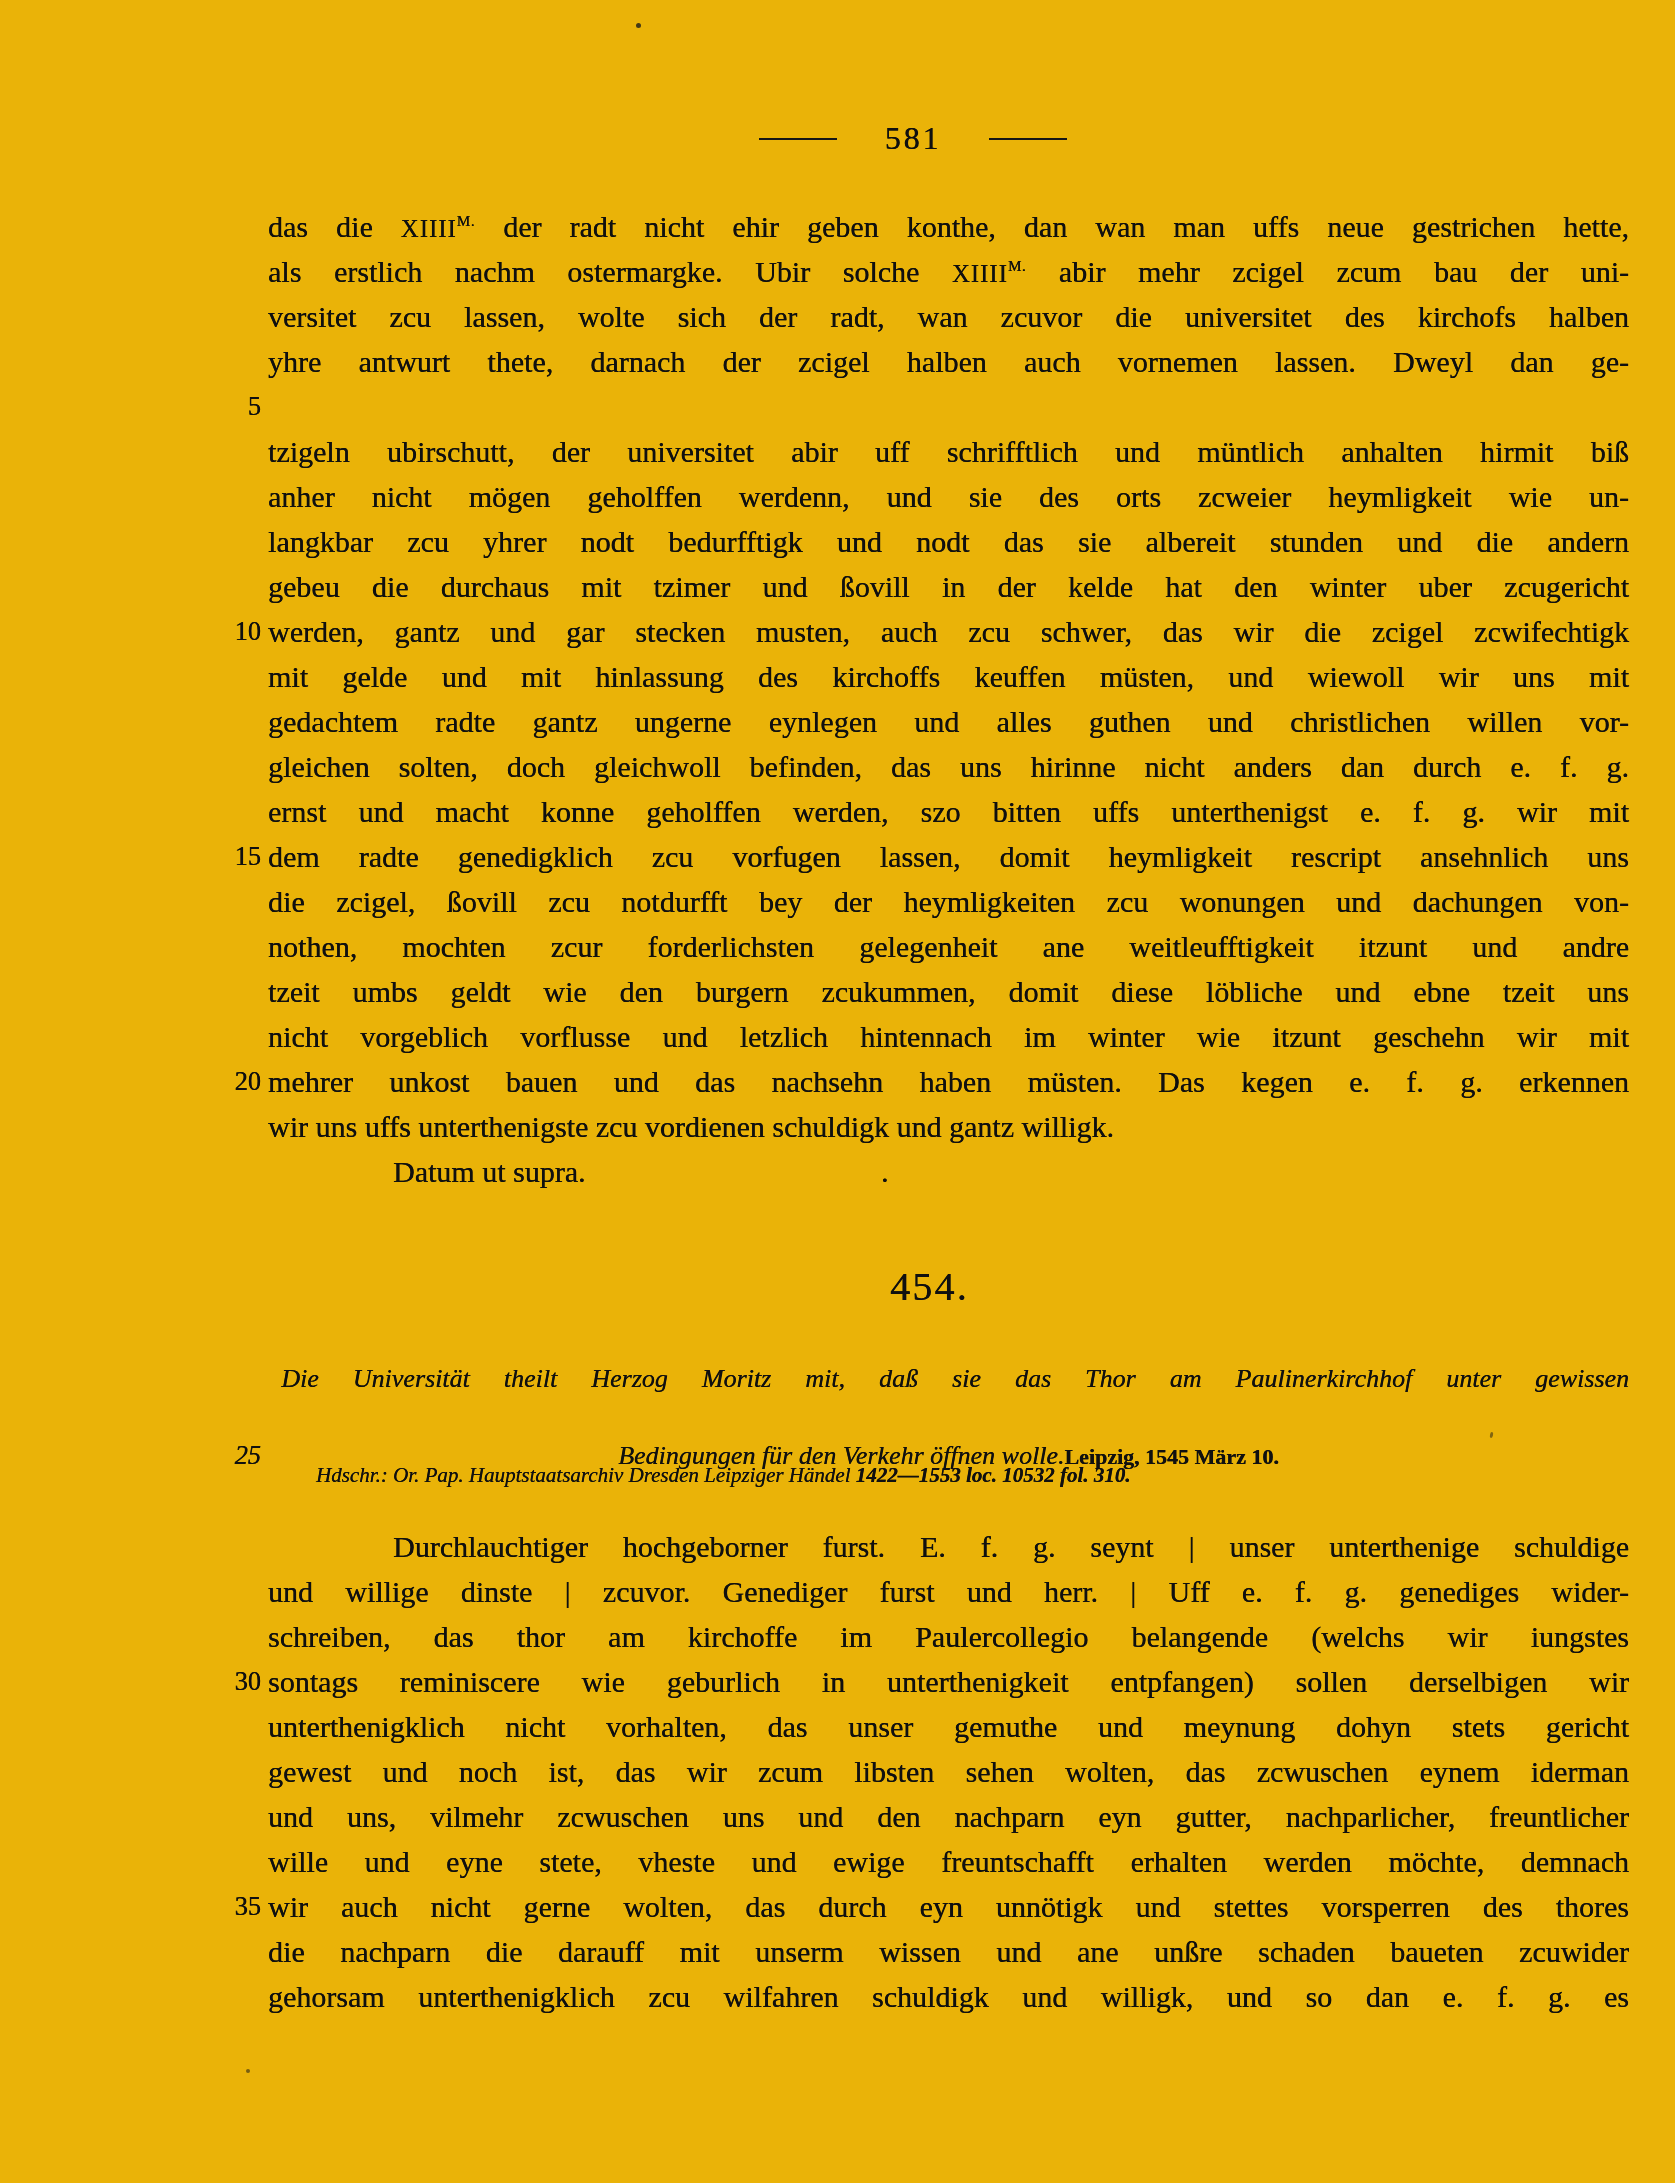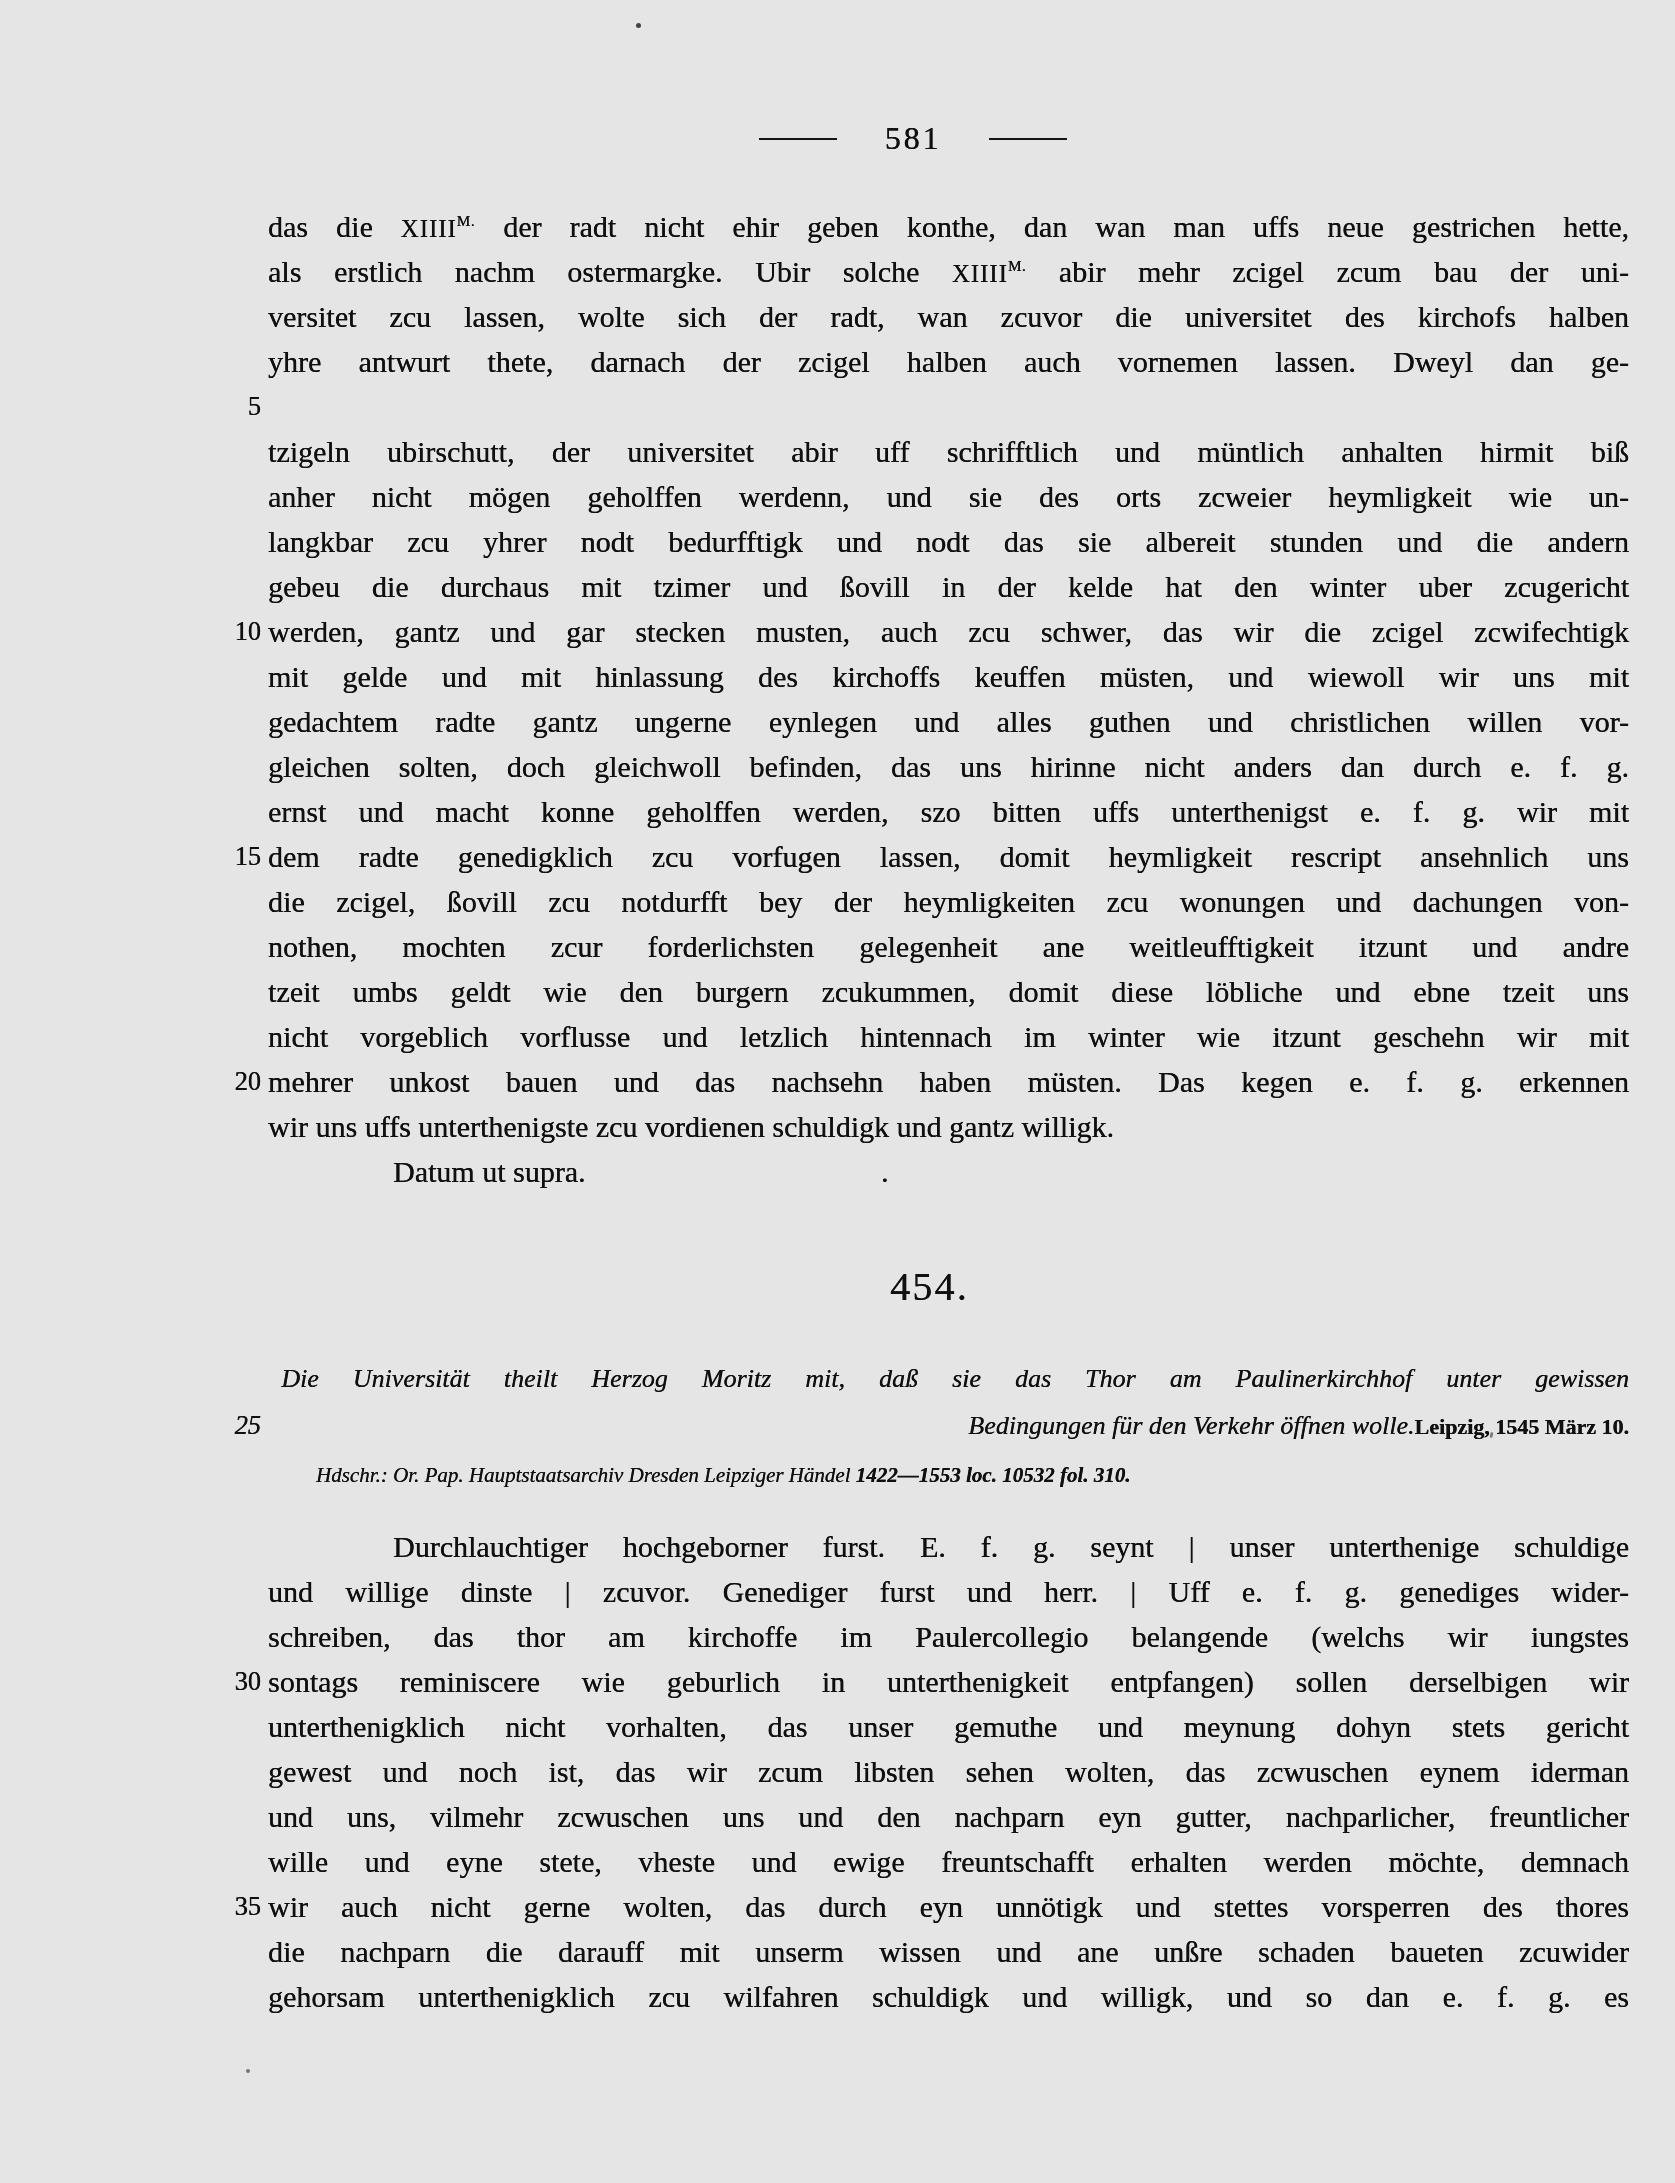--- a/index.html
+++ b/index.html
@@ -1,19 +1,19 @@
 <!DOCTYPE html>
 <html style="font-size:8.8px"><head>
 <meta charset="utf-8">
 <style>
   html,body { margin:0; padding:0; background:#ffffff; }
   .page {
     position:relative;
     width:1676px; height:2183px;
-    background:#e5e5e5;
+    background:#eab308;
     color:#101010;
     font-family:"Liberation Serif","DejaVu Serif",serif;
     overflow:hidden;
   }
   .text-col { position:absolute; left:268px; top:0; width:1361px; height:100%; }
 
   
   .runhead {
     position:absolute; top:120px; left:0; width:1676px;
     display:flex; justify-content:center; align-items:center; gap:48px;
@@ -45,21 +45,21 @@
 
   #para1 { top:204px; }
   #entry-title {
     top:1263px; text-align:center; transform:translateX(-19px);
     font-size:40px; letter-spacing:2.2px;
     text-shadow:0.3px 0.2px 0 currentColor;
   }
   #regest { top:1355px; }
   #regest .tl { height:47px; line-height:47px; font-size:26px; font-style:italic; }
   #regest .tl.first { text-indent:13.2px; }
-  .regest-b { display:flex; justify-content:flex-end; align-items:baseline; text-align:left; text-align-last:left; }
+  .regest-b { display:flex; justify-content:center; align-items:baseline; text-align:left; text-align-last:left;margin-top:30px; }
   .dateline { font-style:normal; font-weight:bold; font-size:22px; }
   #source {
     top:1459px; padding-left:48px;
     font-size:21px; font-style:italic; line-height:33px;
     text-shadow:0.2px 0.1px 0 currentColor;
   }
   #source .ref { font-weight:bold; }
   #para2 { top:1524px; }
 
   .speck { position:absolute; background:#1a1a1a; border-radius:50%; }

